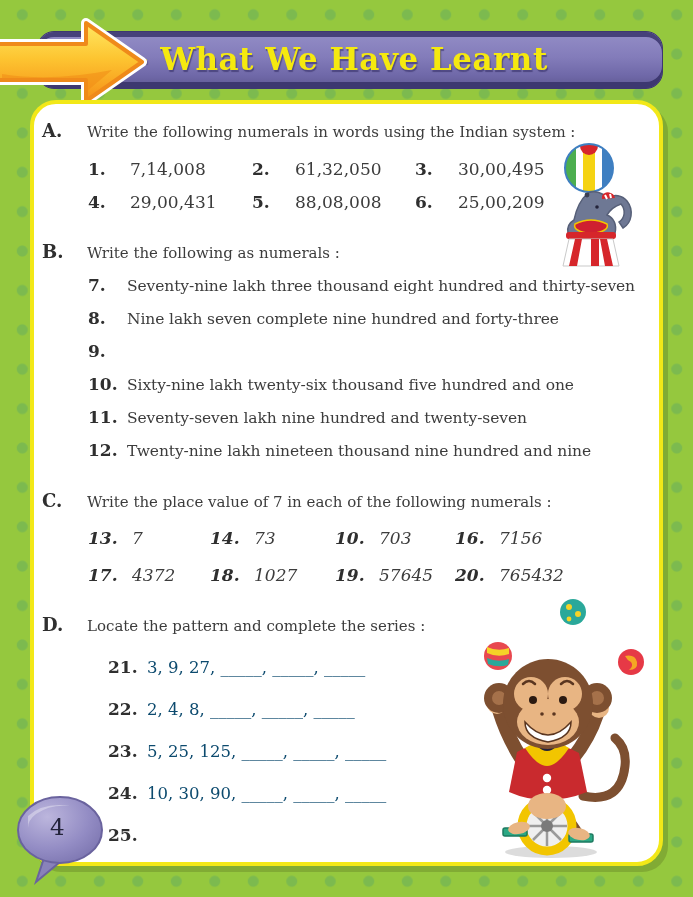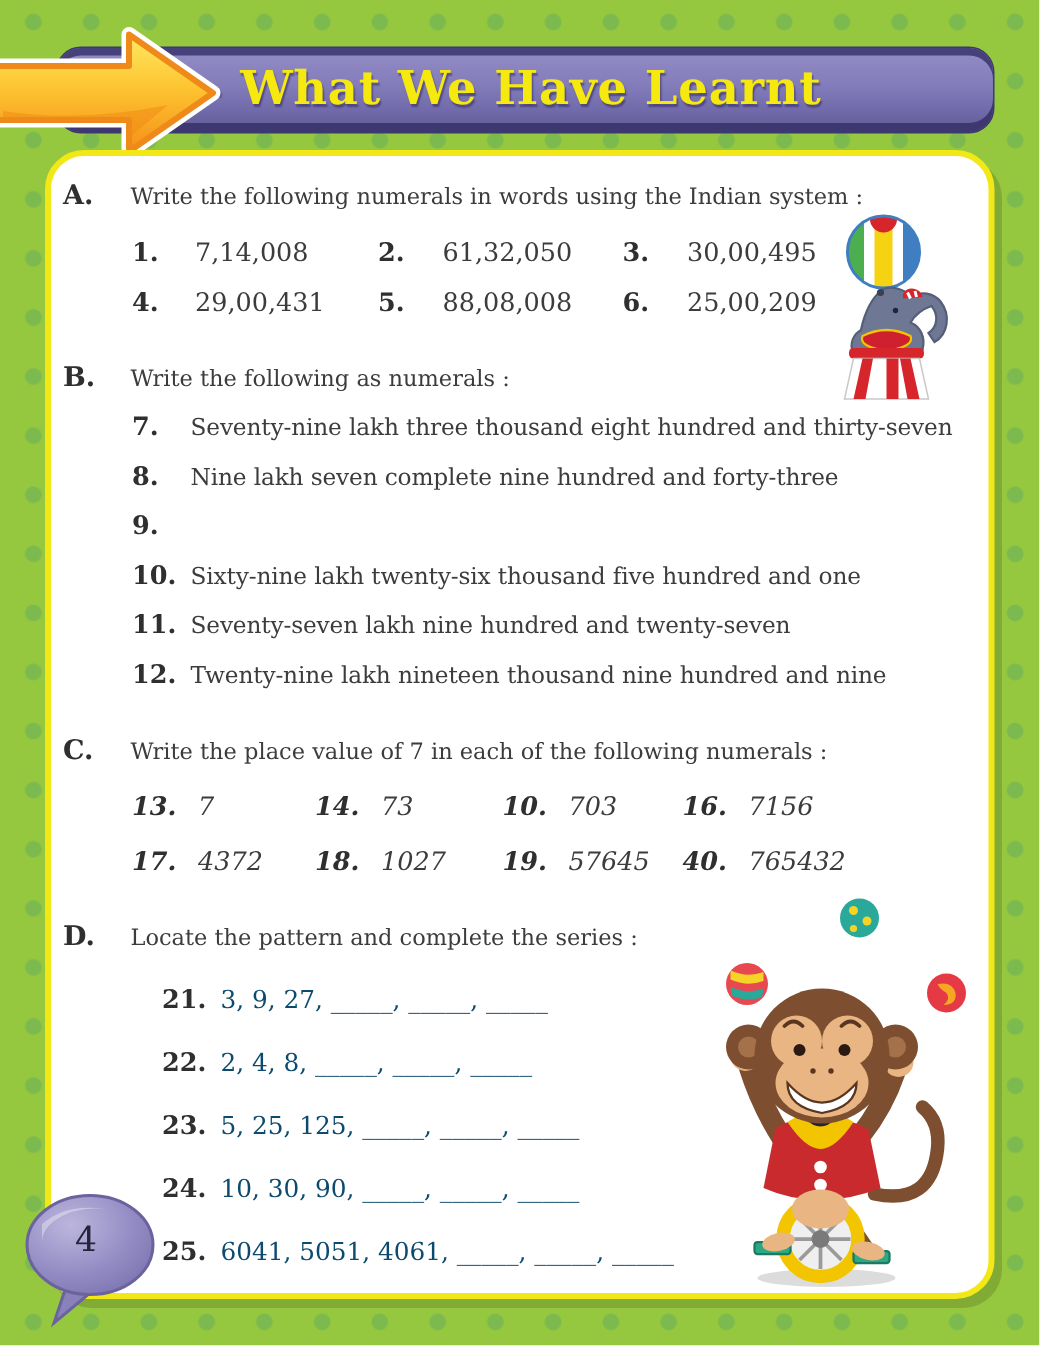--- a/index.html
+++ b/index.html
@@ -185,21 +185,21 @@
           <span class="ex-num">10.</span>
           <span class="ex-val">703</span>
           <span class="ex-num">16.</span>
           <span class="ex-val">7156</span>
           <span class="ex-num">17.</span>
           <span class="ex-val">4372</span>
           <span class="ex-num">18.</span>
           <span class="ex-val">1027</span>
           <span class="ex-num">19.</span>
           <span class="ex-val">57645</span>
-          <span class="ex-num">40.</span>
+          <span class="ex-num">20.</span>
           <span class="ex-val">765432</span>
         </div>
       </div>
 
       <div class="sec-d">
         <div class="sec-header">
           <span class="sec-label">D.</span>
           <span class="sec-prompt">Locate the pattern and complete the series :</span>
         </div>
         <div class="d-row">
@@ -213,21 +213,20 @@
         <div class="d-row">
           <span class="ex-num">23.</span>
           <span class="ex-val">5, 25, 125, _____, _____, _____</span>
         </div>
         <div class="d-row">
           <span class="ex-num">24.</span>
           <span class="ex-val">10, 30, 90, _____, _____, _____</span>
         </div>
         <div class="d-row">
           <span class="ex-num">25.</span>
-          <span class="ex-val">6041, 5051, 4061, _____, _____, _____</span>
         </div>
       </div>
 
       <div class="seal">
         <svg width="104" height="132" viewBox="0 0 104 132">
 
           <defs>
               <clipPath id="ballClip">
                 <circle cx="50" cy="30" r="24"></circle>
               </clipPath>

